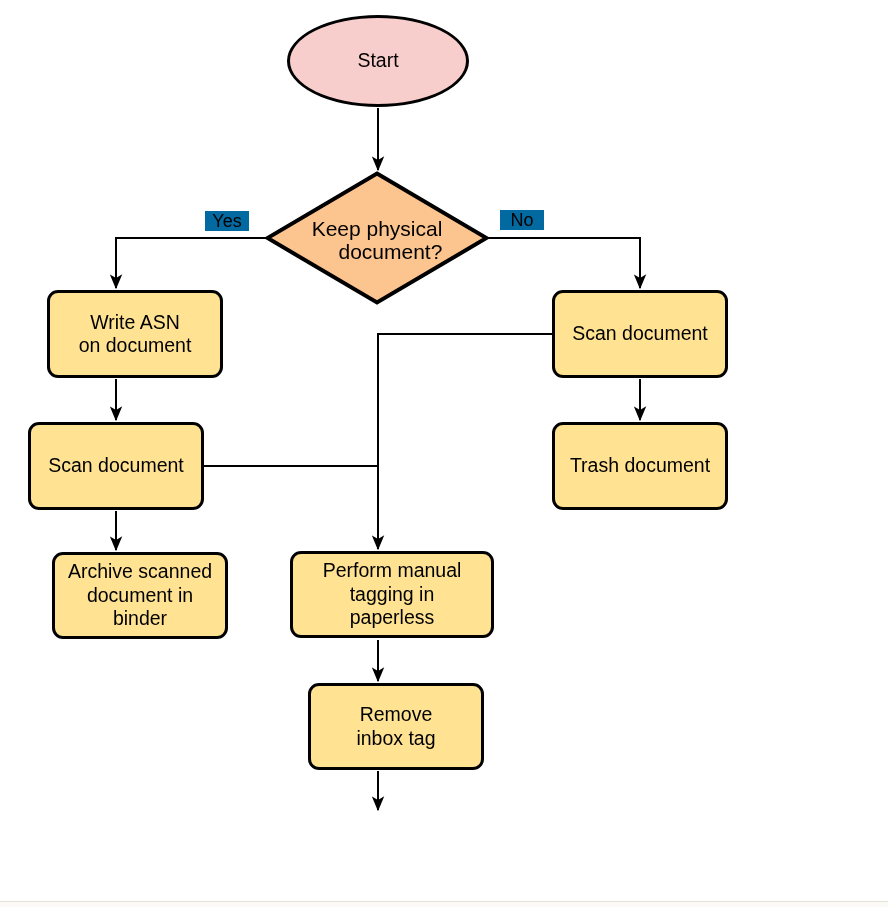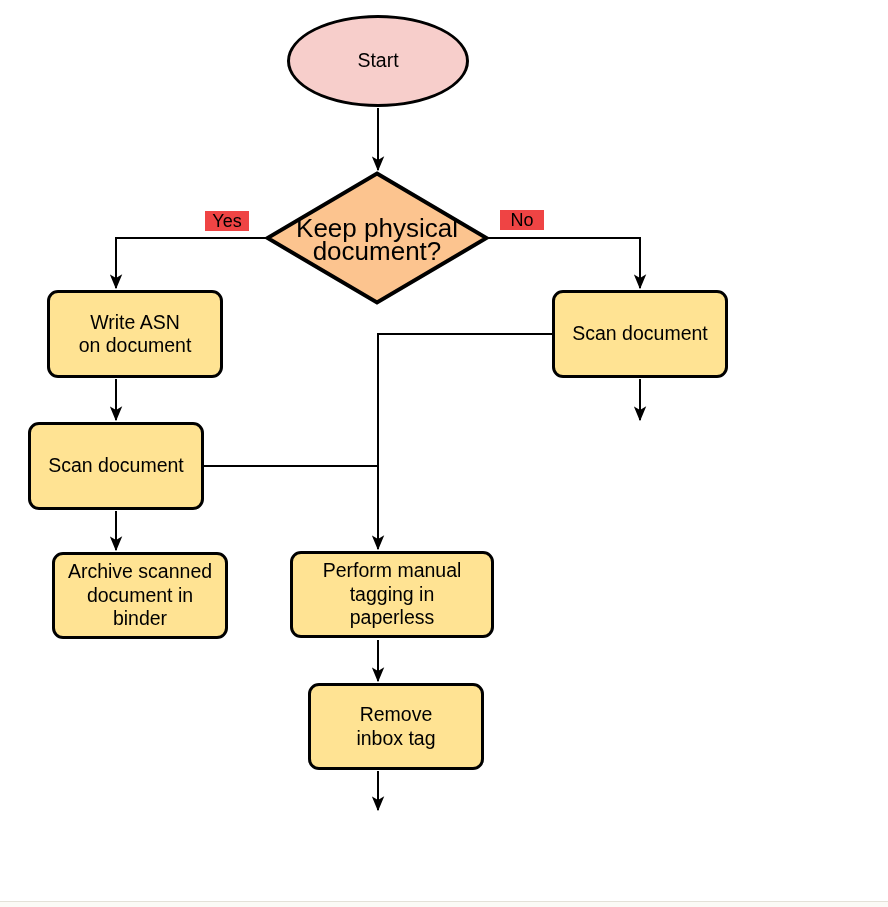--- a/index.html
+++ b/index.html
@@ -54,32 +54,32 @@
     stroke: var(--stroke, #000000);
     stroke-width: 4;
     stroke-miterlimit: 10;
   }
   .decision-label {
     position: absolute;
     left: 0; top: 0; right: 0; bottom: 0;
     display: flex;
     align-items: center;
     justify-content: center;
-    text-align: center;
-    font-size: 26px;
+    text-align: right;
+    font-size: 21px;
     line-height: 23.5px;
     white-space: pre-line;
     padding-top: 4px;
   }
   .edge-label {
     position: absolute;
     font-size: 18px;
     line-height: 20px;
     text-align: center;
-    background: #ef4444;
+    background: #0369a1;
   }
   .note {
     position: absolute;
     left: 481px; top: 590px;
     width: 406px;
     font-size: 19.5px;
     font-style: italic;
     line-height: 28px;
     text-align: left;
     white-space: pre-line;
@@ -133,20 +133,21 @@
   <div class="edge-label" style="left:205px; top:211px; width:44px;">Yes</div>
   <div class="edge-label" style="left:500px; top:210px; width:44px;">No</div>
 
   <div class="node process" style="left:28px; top:290px; width:176px; height:88px;margin-left:19px;">Write ASN
 on document</div>
 
   <div class="node process" style="left:552px; top:290px; width:176px; height:88px;">Scan document</div>
 
   <div class="node process" style="left:28px; top:422px; width:176px; height:88px;">Scan document</div>
 
+  <div class="node process" style="left:552px; top:422px; width:176px; height:88px;">Trash document</div>
 
   <div class="node process" style="left:28px; top:552px; width:176px; height:87px;margin-left:24px;">Archive scanned
 document in
 binder</div>
 
   <div class="node process" style="left:290px; top:551px; width:204px; height:87px;">Perform manual
 tagging in
 paperless</div>
 
 

